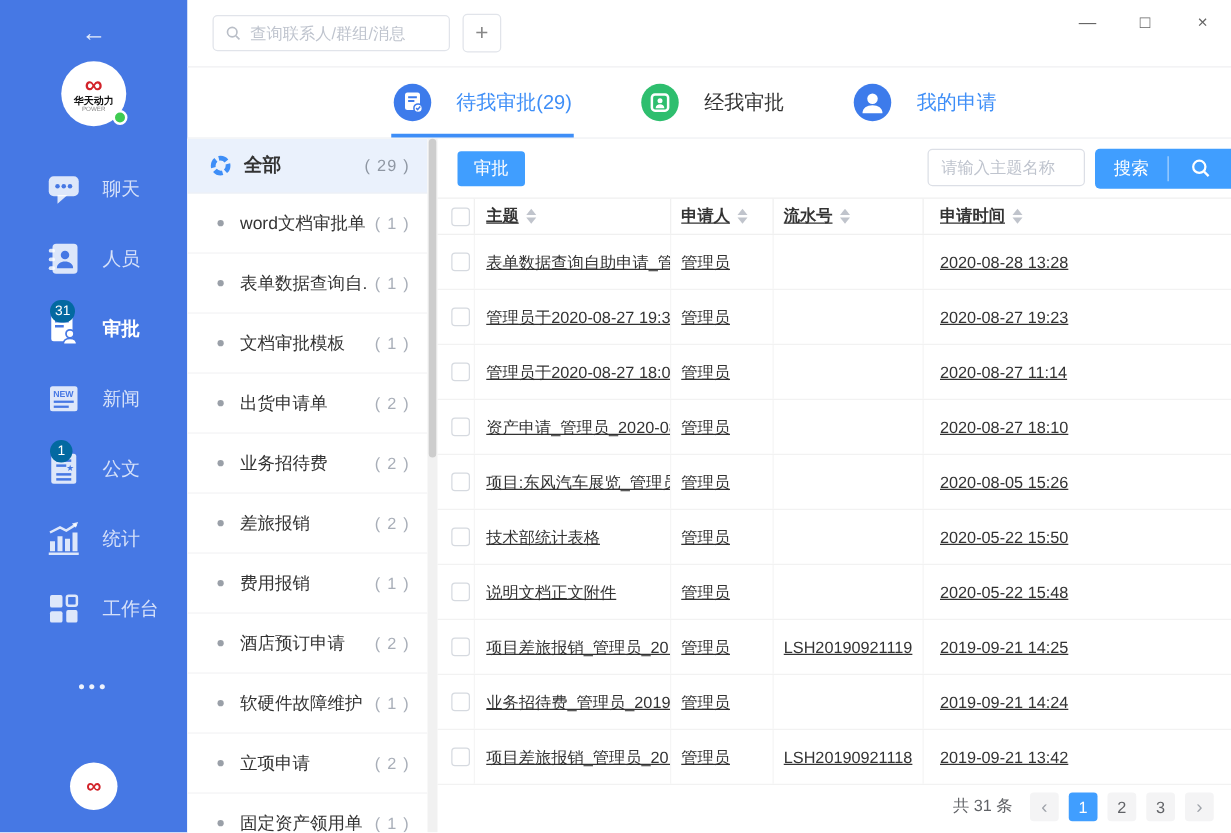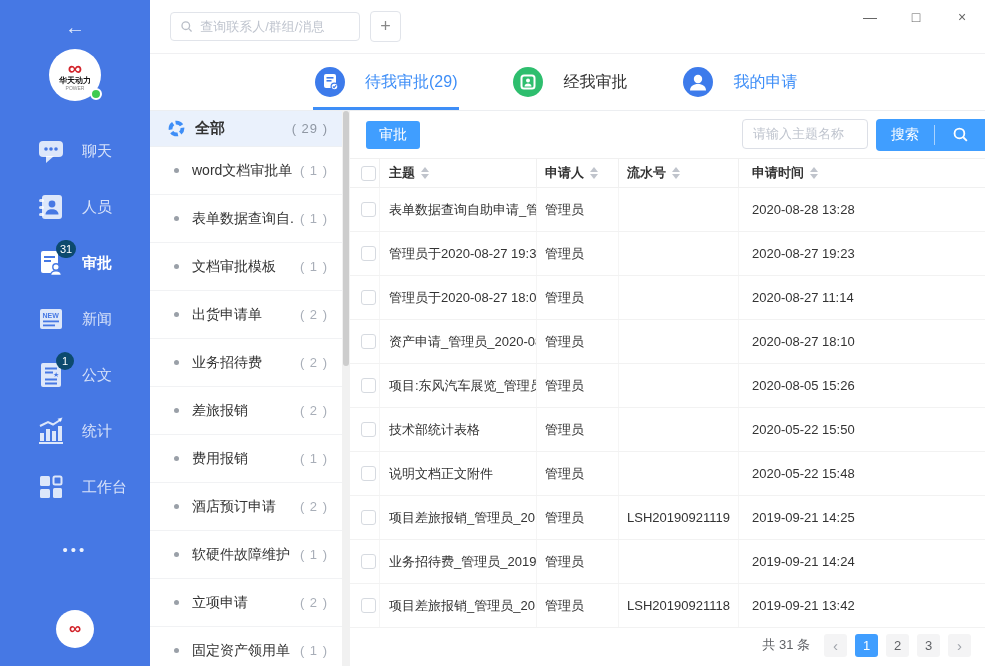--- a/index.html
+++ b/index.html
@@ -18,21 +18,21 @@
   .status-dot { position:absolute; right:-1px; bottom:1px; width:12px; height:12px; border-radius:50%; background:#3FCB51; border:2px solid #fff; }
   .side-nav { margin-top:22px; width:100%; }
   .side-item { display:flex; align-items:center; height:56px; padding-left:36px; cursor:pointer; }
   .side-icon { position:relative; width:30px; height:30px; flex-shrink:0; }
   .side-icon svg { display:block; }
   .side-icon .pri { fill:rgba(255,255,255,.82); }
   .side-icon .pri-stroke { stroke:rgba(255,255,255,.82); fill:none; }
   .side-item.active .pri { fill:#fff; }
   .side-label { margin-left:16px; font-size:15px; color:rgba(255,255,255,.78); }
   .side-item.active .side-label { color:#fff; font-weight:700; }
-  .badge { position:absolute; top:-8px; left:20px; min-width:18px; height:18px; padding:0 4px; border-radius:9px; background:#0c4a6e; color:#fff; font-size:11px; line-height:18px; text-align:center; font-weight:400; }
+  .badge { position:absolute; top:-8px; left:4px; min-width:18px; height:18px; padding:0 4px; border-radius:9px; background:#0369a1; color:#fff; font-size:11px; line-height:18px; text-align:center; font-weight:400; }
   .more-dots { margin-top:26px; color:rgba(255,255,255,.9); font-size:15px; letter-spacing:3px; cursor:pointer; }
   .bottom-logo { margin-top:auto; margin-bottom:18px; width:38px; height:38px; border-radius:50%; background:#fff; display:flex; align-items:center; justify-content:center; cursor:pointer; }
   .bottom-logo .inf { color:#D2232A; font-weight:700; font-size:17px; }
 
   
   .main { flex:1; display:flex; flex-direction:column; background:#fff; min-width:0; }
 
   .topbar { height:54px; display:flex; align-items:center; padding-left:20px; border-bottom:1px solid #F0F0F2; flex-shrink:0; }
   .contact-search { width:190px; height:29px; border:1px solid #E1E4EA; border-radius:4px; display:flex; align-items:center; padding:0 9px; }
   .contact-search input { border:none; outline:none; width:100%; font-size:13px; color:#333; margin-left:7px; font-family:inherit; background:transparent; }
@@ -47,21 +47,21 @@
   .tab-ic.blue { background:#3D7BEB; }
   .tab-ic.green { background:#2EBE6E; }
   .tab-label { margin-left:20px; font-size:16px; color:#333; }
   .tab.blue-label .tab-label { color:#3E8EF7; }
   .tab.active::after { content:""; position:absolute; left:-2px; right:-2px; bottom:0; height:3px; background:#3E8EF7; }
 
   .content { flex:1; display:flex; min-height:0; }
 
   
   .cat-panel { width:192px; background:#fff; overflow:hidden; flex-shrink:0; }
-  .cat-all { height:36px; background:#EAF1FC; display:flex; align-items:center; padding:0 14px 0 18px; border-bottom:1px solid #EDF0F4; cursor:pointer; }
+  .cat-all { height:44px; background:#EAF1FC; display:flex; align-items:center; padding:0 14px 0 18px; border-bottom:1px solid #EDF0F4; cursor:pointer; }
   .cat-all svg { flex-shrink:0; }
   .cat-all .cat-label { margin-left:10px; font-size:15px; font-weight:700; color:#333; }
   .cat-all .cat-count { margin-left:auto; font-size:13px; color:#8F97A3; letter-spacing:1px; }
   .cat-row { height:48px; display:flex; align-items:center; padding:0 14px 0 24px; border-bottom:1px solid #F1F2F4; cursor:pointer; background:#fff; }
   .cat-dot { width:5px; height:5px; border-radius:50%; background:#9AA0A8; margin-right:13px; flex-shrink:0; }
   .cat-label { font-size:14px; color:#333; white-space:nowrap; overflow:hidden; }
   .cat-count { margin-left:auto; font-size:13px; color:#A8AEB8; letter-spacing:1px; padding-left:6px; flex-shrink:0; }
 
   .panel-scroll { width:8px; background:#F1F1F1; position:relative; flex-shrink:0; }
   .panel-scroll .thumb { position:absolute; top:0; left:1px; width:6px; height:255px; border-radius:3px; background:#CDCDCD; }
@@ -73,21 +73,21 @@
   .toolbar-right { margin-left:auto; display:flex; align-items:flex-start; }
   .topic-input { width:126px; height:30px; border:1px solid #DCDFE6; border-radius:4px; padding:0 10px; font-size:13px; color:#333; outline:none; margin-right:8px; font-family:inherit; }
   .topic-input::placeholder { color:#BFC4CE; }
   .search-group { height:32px; display:flex; align-items:center; background:#409EFF; border-radius:4px 0 0 4px; overflow:hidden; cursor:pointer; }
   .search-group .search-txt { padding:0 15px; color:#fff; font-size:14px; }
   .search-group .vdiv { width:1px; height:20px; background:rgba(255,255,255,.55); }
   .search-group .mag-btn { width:50px; height:100%; display:flex; align-items:center; justify-content:center; }
 
   .grid-header { height:30px; display:flex; align-items:center; border-top:1px solid #F0F0F0; border-bottom:1px solid #F0F0F0; flex-shrink:0; }
   .grid-row { height:44px; display:flex; align-items:center; border-bottom:1px solid #F2F2F2; cursor:pointer; }
-  .col { height:100%; display:flex; align-items:center; border-right:1px solid #F5F5F5; overflow:hidden; white-space:nowrap; }
+  .col { height:100%; display:flex; align-items:center; border-right:1px solid #F5F5F5; overflow:hidden; white-space:nowrap;text-decoration:underline; }
   .col:last-child { border-right:none; }
   .col-check { width:30px; flex-shrink:0; justify-content:flex-start; padding-left:11px; }
   .col-subject { width:157px; flex-shrink:0; padding-left:9px; }
   .col-applicant { width:82px; flex-shrink:0; padding-left:8px; }
   .col-serial { width:120px; flex-shrink:0; padding-left:8px; }
   .col-time { flex:1; padding-left:13px; }
   .grid-header .col { font-weight:700; font-size:13px; color:#333; border-right:1px solid #F0F0F0; }
   .grid-header .col:last-child { border-right:none; }
   .grid-row .col { font-size:13px; color:#333; }
   .checkbox { width:15px; height:15px; border:1px solid #D6DAE0; border-radius:3px; background:#fff; cursor:pointer; flex-shrink:0; }

